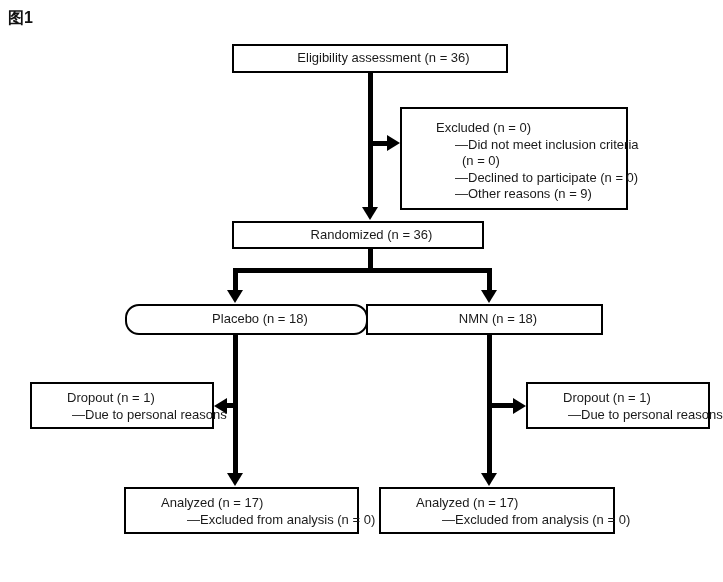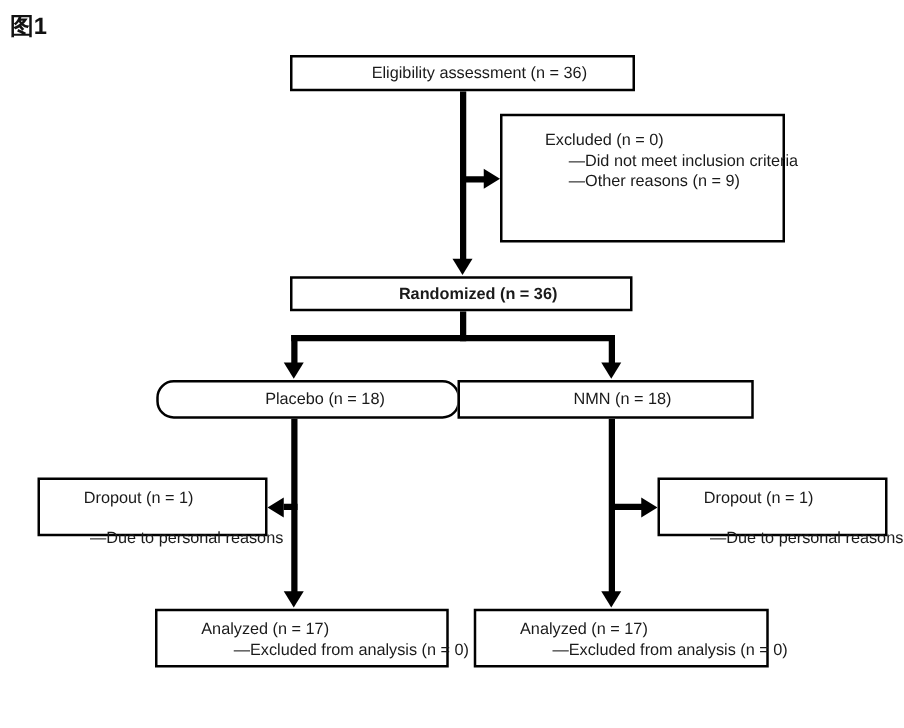--- a/index.html
+++ b/index.html
@@ -8,21 +8,21 @@
   .page {
     position: relative;
     width: 723px;
     height: 582px;
     background: #ffffff;
     overflow: hidden;
   }
   .fig-label {
     position: absolute;
     left: 8px; top: 8px;
-    font-size: 19px;
+    font-size: 16px;
     font-weight: bold;
     color: #111111;
   }
   .caption {
     position: absolute;
     left: 4px; top: 551px;
     font-size: 14px;
     color: #444444;
   }
   .box {
@@ -43,32 +43,32 @@
     position: absolute;
     background: #000000;
   }
   .arr { position: absolute; width: 0; height: 0; }
   .arr.down  { border-left: 8px solid transparent; border-right: 8px solid transparent; border-top: 13px solid #000000; }
   .arr.right { border-top: 8px solid transparent; border-bottom: 8px solid transparent; border-left: 13px solid #000000; }
   .arr.left  { border-top: 8px solid transparent; border-bottom: 8px solid transparent; border-right: 13px solid #000000; }
 
   
   .b-eligibility { left: 232px; top: 44px;  width: 276px; height: 29px; }
-  .b-excluded    { left: 400px; top: 91px;  width: 228px; height: 103px; padding: 11px 4px 0 7px; }
-  .b-randomized  { left: 232px; top: 221px; width: 274px; height: 28px; font-weight: bold; }
+  .b-excluded    { left: 400px; top: 107px;  width: 228px; height: 103px; padding: 11px 4px 0 7px; }
+  .b-randomized  { left: 232px; top: 221px; width: 252px; height: 28px; }
   .b-placebo     { left: 125px; top: 304px; width: 243px; height: 31px; border-radius: 14px; }
   .b-nmn         { left: 366px; top: 304px; width: 237px; height: 31px; }
   .b-dropout-l   { left: 30px;  top: 382px; width: 184px; height: 47px; padding: 5px 4px 0 8px; line-height: 17px; }
   .b-dropout-r   { left: 526px; top: 382px; width: 184px; height: 47px; padding: 5px 4px 0 8px; line-height: 17px; }
   .b-analyzed-l  { left: 124px; top: 487px; width: 235px; height: 47px; padding: 5px 4px 0 8px; line-height: 17px; }
   .b-analyzed-r  { left: 379px; top: 487px; width: 236px; height: 47px; padding: 5px 4px 0 8px; line-height: 17px; }
 
   .ind-dash  { margin-left: 19px; }
   .ind-paren { margin-left: 26px; }
-  .ind-sm    { margin-left: 5px; margin-top: 15px; }
+  .ind-sm    { margin-left: 5px; }
   .ind-md    { margin-left: 26px; }
 </style>
 </head>
 <body>
 
 <div class="page">
 
   <div class="fig-label">图1</div>
 
   <div class="line" style="left:367.5px; top:73px; width:5px; height:135px;"></div>
@@ -94,20 +94,22 @@
   <div class="line" style="left:491.5px; top:403px; width:22px; height:5px;"></div>
   <div class="arr right" style="left:513px; top:397.5px;"></div>
 
   <div class="box center b-eligibility">
     <span class="bl">Eligibility assessment (n = 36)</span>
   </div>
 
   <div class="box b-excluded">
     <div class="bl">Excluded (n = 0)</div>
     <div class="bl ind-dash">—Did not meet inclusion criteria</div>
+    <div class="bl ind-paren">(n = 0)</div>
+    <div class="bl ind-dash">—Declined to participate (n = 0)</div>
     <div class="bl ind-dash">—Other reasons (n = 9)</div>
   </div>
 
   <div class="box center b-randomized">
     <span class="bl">Randomized (n = 36)</span>
   </div>
 
   <div class="box center b-placebo">
     <span class="bl">Placebo (n = 18)</span>
   </div>

